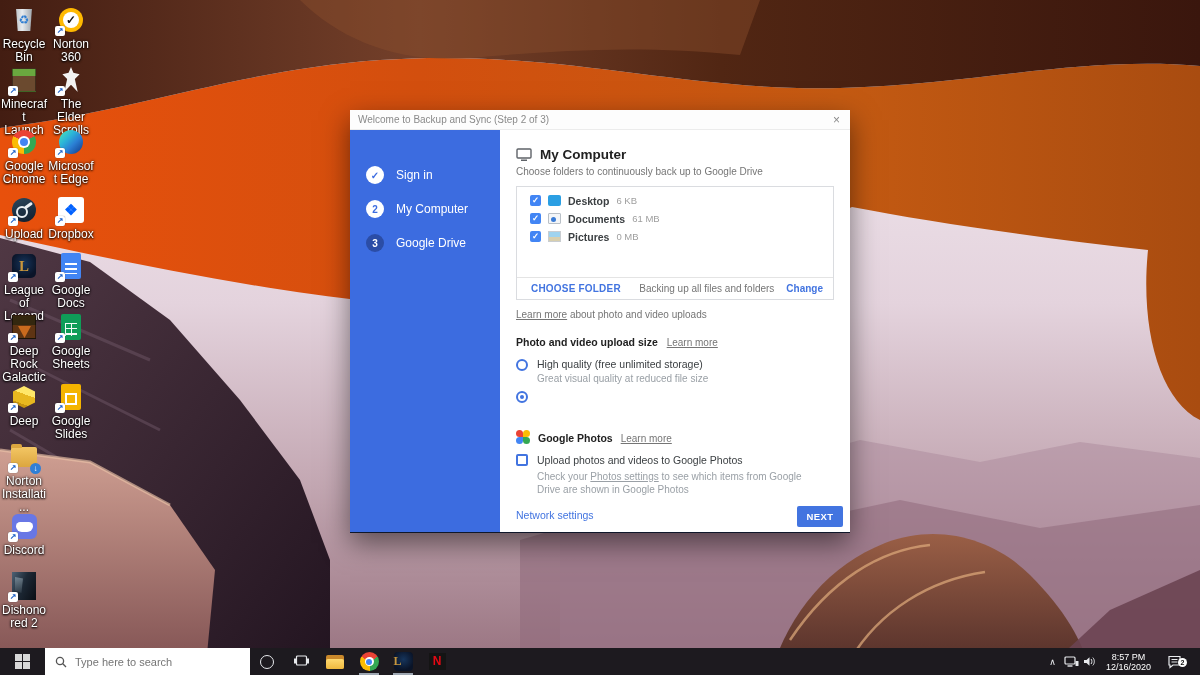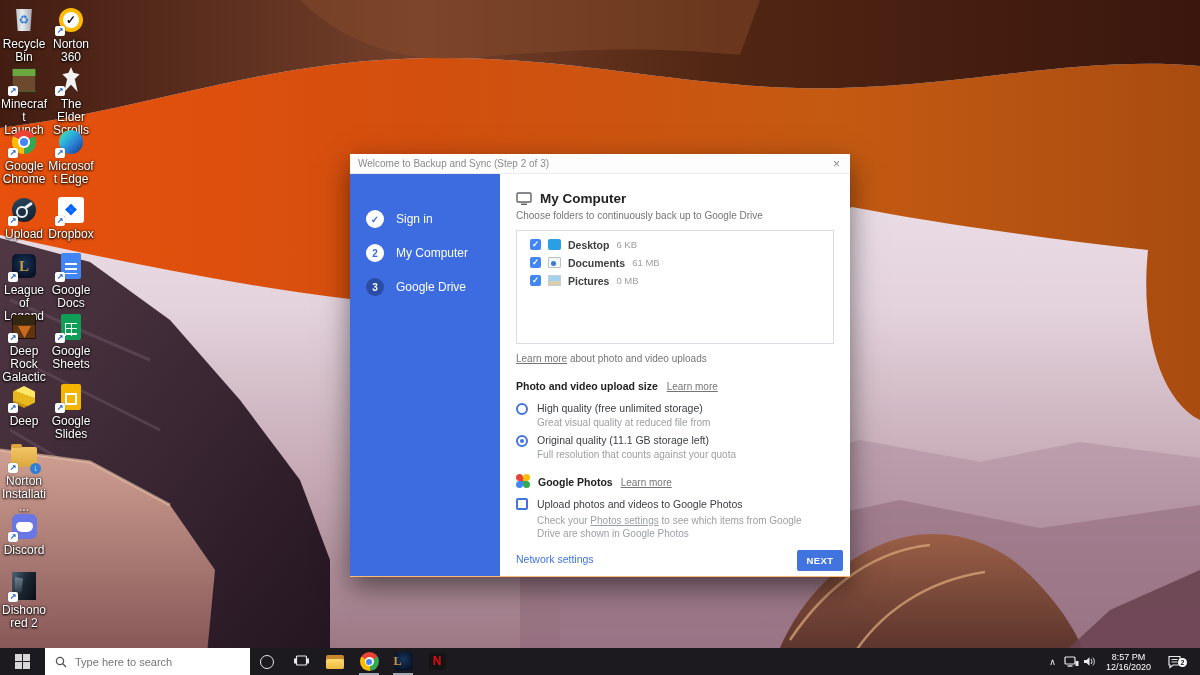--- a/index.html
+++ b/index.html
@@ -41,21 +41,21 @@
   .di-trove .cube { width:22px; height:22px; background:linear-gradient(200deg,#ffe768 40%,#e8b81f 40% 75%,#c79410 75%); clip-path:polygon(50% 0,100% 25%,100% 75%,50% 100%,0 75%,0 25%); }
   .di-nfolder .fold { width:26px; height:20px; background:linear-gradient(#f3c664,#dca63f); border-radius:2px; position:relative; }
   .di-nfolder .fold::before { content:""; position:absolute; top:-3px; left:0; width:11px; height:4px; background:#dca63f; border-radius:2px 2px 0 0; }
   .di-nfolder .nbadge { position:absolute; right:-2px; bottom:-1px; width:11px; height:11px; border-radius:50%; background:#2f7fd6; color:#fff; font-size:8px; line-height:11px; font-weight:bold; }
   .di-discord .dpad { width:25px; height:25px; border-radius:6px; background:#6877e5; position:relative; }
   .di-discord .dpad::after { content:""; position:absolute; left:4px; top:8px; width:17px; height:10px; background:#fff; border-radius:5px 5px 7px 7px; }
   .di-dish .mask { width:24px; height:28px; background:linear-gradient(115deg,#4e6275 0%,#1d2936 45%,#0a0e14 100%); position:relative; }
   .di-dish .mask::after { content:""; position:absolute; left:3px; top:5px; width:8px; height:16px; background:linear-gradient(#9fb2bd,#3c4a55); opacity:.55; clip-path:polygon(0 0,100% 10%,80% 100%,0 85%); }
 
   
-  .window { position:absolute; left:350px; top:110px; width:500px; height:423px; background:#fdba74; box-shadow:0 10px 26px rgba(0,0,0,.5);margin-top:44px; }
+  .window { position:absolute; left:350px; top:110px; width:500px; height:423px; background:#0f172a; box-shadow:0 10px 26px rgba(0,0,0,.5); }
   .titlebar { height:20px; background:#fdfdfd; border-bottom:1px solid #ececec; display:flex; align-items:center; padding:0 8px; }
   .titlebar .ttext { flex:1; font-size:10px; color:#8a8a8a; }
   .titlebar .close { font-size:12px; color:#8a8a8a; cursor:pointer; padding:0 2px; }
   .winbody { display:flex; height:402px; }
   .sidebar { width:150px; background:#3c6ce0; padding-top:28px; }
   .step { display:flex; align-items:center; gap:12px; padding:8px 0 8px 16px; }
   .stepdot { width:18px; height:18px; border-radius:50%; font-size:10px; font-weight:bold; display:flex; align-items:center; justify-content:center; flex:0 0 18px; }
   .step-done .stepdot, .step-active .stepdot { background:#fff; color:#3c6ce0; }
   .step-upcoming .stepdot { background:rgba(15,25,70,.38); color:#fff; }
   .steplabel { color:#fff; font-size:12px; }
@@ -356,44 +356,45 @@
             <span class="fico fico-doc"></span>
             <span class="fname">Documents</span>
             <span class="fsize">61 MB</span>
           </div>
           <div class="frow">
             <span class="cb">✓</span>
             <span class="fico fico-pic"></span>
             <span class="fname">Pictures</span>
             <span class="fsize">0 MB</span>
           </div>
+          <div class="boxfooter">
+            <span class="linkblue choose">CHOOSE FOLDER</span>
+            <span class="bstatus">Backing up all files and folders</span>
+            <span class="linkblue changelink">Change</span>
+          </div>
         </div>
 
         <div class="c-abs lmline">
           <span class="ulgray">Learn more</span><span> about photo and video uploads</span>
         </div>
 
         <div class="c-abs sizesec">
           <span>Photo and video upload size</span>
           <span class="ulgray">Learn more</span>
         </div>
 
         <div class="c-abs radio-row r1">
           <span class="radio"></span>
           <span>
             <div class="rlabel">High quality (free unlimited storage)</div>
-            <div class="rsub">Great visual quality at reduced file from</div>
+            <div class="rsub">Great visual quality at reduced file size</div>
           </span>
         </div>
         <div class="c-abs radio-row r2">
           <span class="radio sel"></span>
-          <span>
-            <div class="rlabel">Original quality (11.1 GB storage left)</div>
-            <div class="rsub">Full resolution that counts against your quota</div>
-          </span>
         </div>
 
         <div class="c-abs photosrow">
           <span class="pinwheel">
               <span class="pw1"></span>
               <span class="pw2"></span>
               <span class="pw3"></span>
               <span class="pw4"></span>
             </span>
           <span class="photoshead">Google Photos</span>

